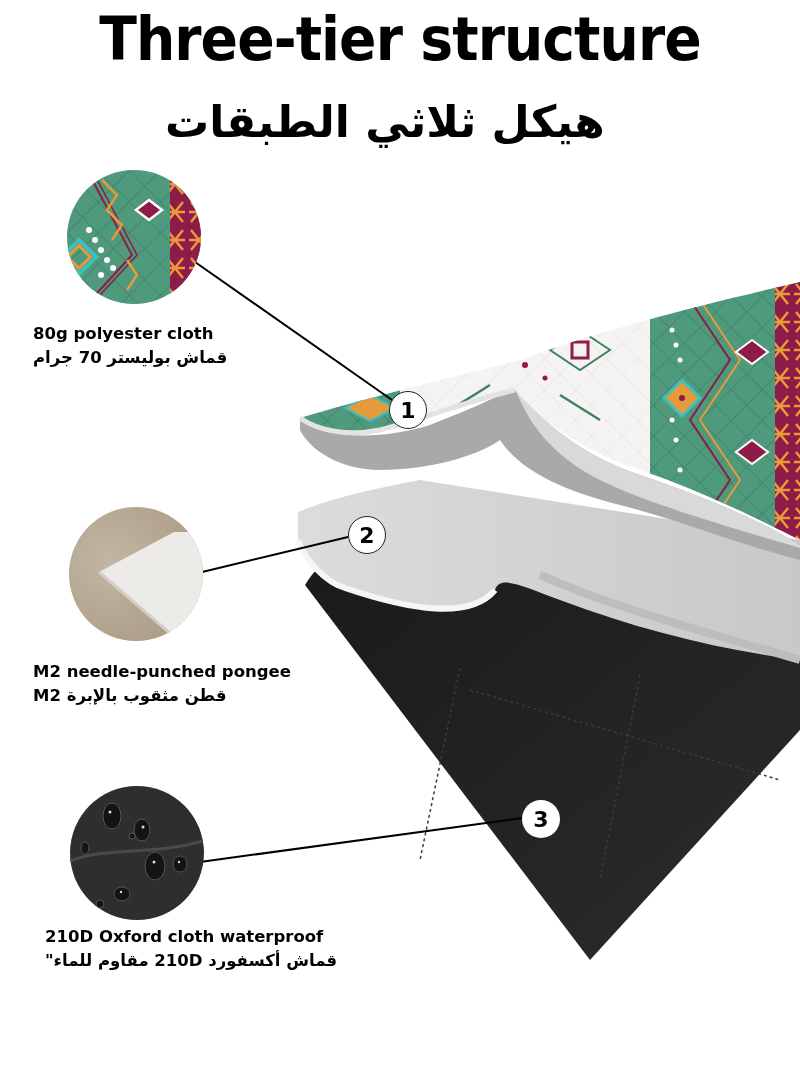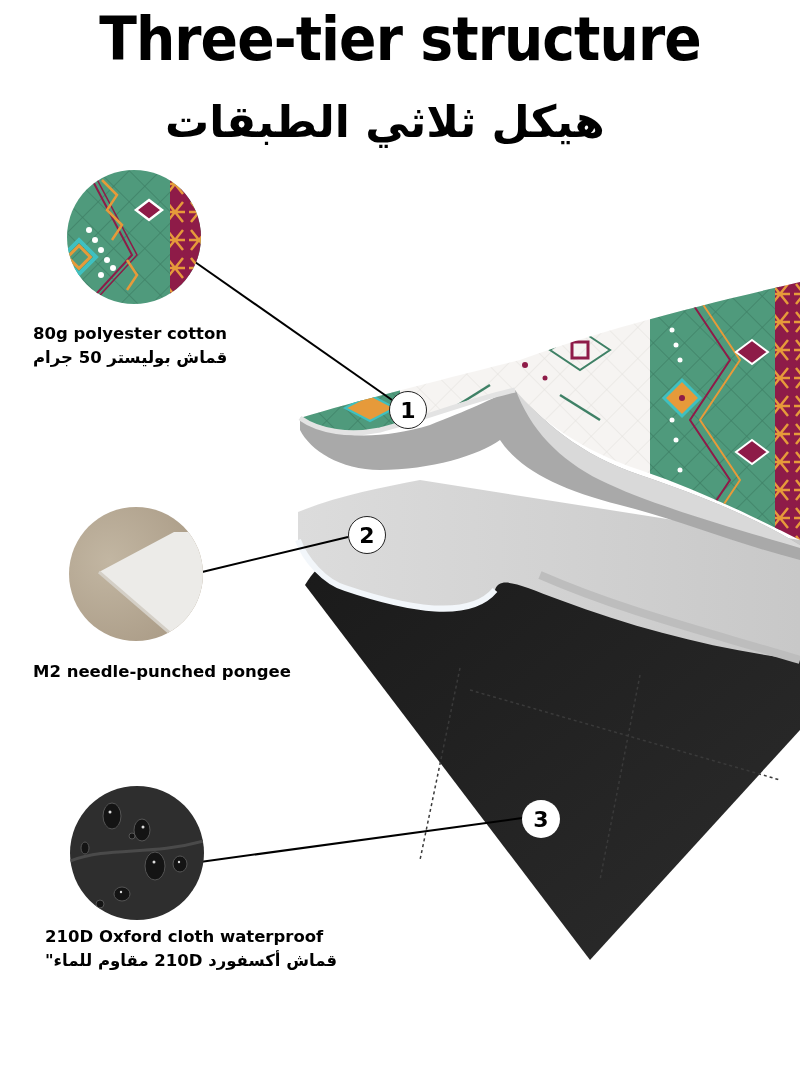--- a/index.html
+++ b/index.html
@@ -162,22 +162,23 @@
         <circle cx="51" cy="106" r="1.2"></circle>
     </g>
   </svg>
 </div>
 
 <div class="badge" style="left:389px; top:391px;">1</div>
 <div class="badge" style="left:348px; top:516px;">2</div>
 <div class="badge" style="left:522px; top:800px; border:none;">3</div>
 
 <div class="label" style="top:322px;">
-  <span>80g polyester cotton</span>
-  <span class="ar">قماش بوليستر 50 جرام</span>
+  <span>80g polyester cloth</span>
+  <span class="ar">قماش بوليستر 70 جرام</span>
 </div>
 <div class="label" style="top:660px;">
   <span>M2 needle-punched pongee</span>
+  <span class="ar">قطن مثقوب بالإبرة M2</span>
 </div>
 <div class="label" style="top:925px;margin-left:12px;">
   <span>210D Oxford cloth waterproof</span>
   <span class="ar">قماش أكسفورد 210D مقاوم للماء"</span>
 </div>
 
 </body></html>

